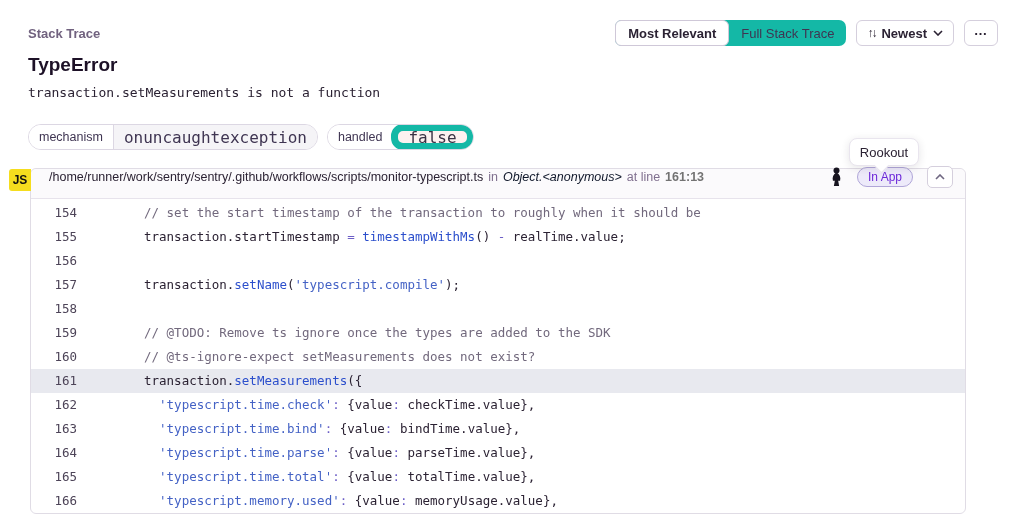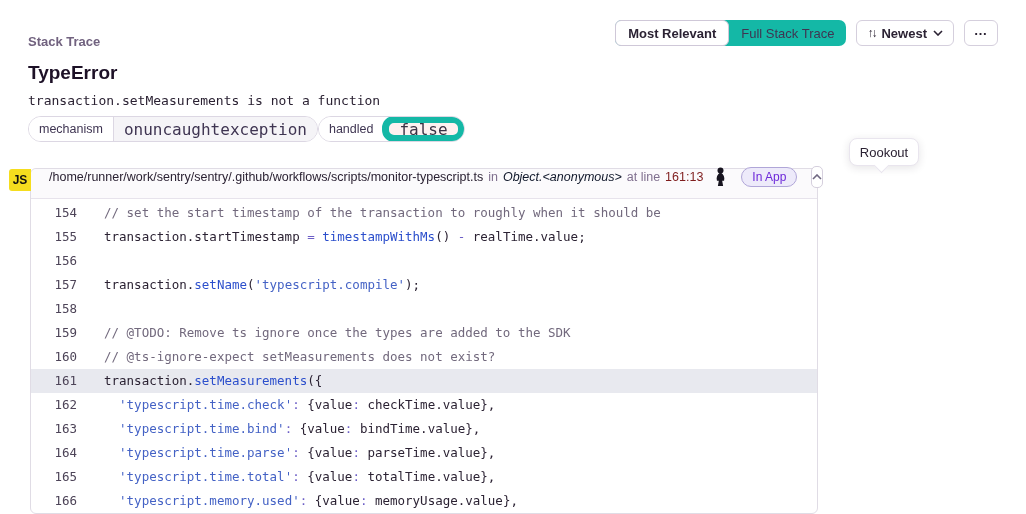--- a/index.html
+++ b/index.html
@@ -1,71 +1,71 @@
 <!DOCTYPE html>
 <html><head>
 <meta charset="utf-8">
 <style>
   * { margin:0; padding:0; box-sizing:border-box; }
   html,body { width:1026px; height:514px; overflow:hidden; background:#ffffff;
     font-family:"Liberation Sans", sans-serif; color:#2b2233; }
   .page { position:relative; width:1026px; height:514px; padding:0 28px; }
 
   
-  .section-title { padding-top:34px; font-size:13px; font-weight:bold; color:#71627f; }
+  .section-title { padding-top:26px; font-size:13px; font-weight:bold; color:#71627f; }
   .error-title { margin-top:13px; font-size:19px; font-weight:bold; color:#1d1127; }
   .error-subtitle { margin-top:9px; font-family:"DejaVu Sans Mono", monospace; font-size:13px; color:#2b2233; }
 
   
   .toolbar { position:absolute; top:20px; right:28px; display:flex; gap:10px; align-items:center; }
   .seg-control { display:flex; background:#14b8a6; border-radius:7px; height:26px; align-items:stretch; }
   .seg { padding:0 12px; display:flex; align-items:center; font-size:13px; color:#3f3552; cursor:pointer;border-radius:9px; }
   .seg.active { background:#ffffff; border:1px solid #cfc8d8; border-radius:6px; font-weight:bold; color:#2b2233; }
   .btn { height:26px; background:#fff; border:1px solid #d5cfdd; border-radius:6px;
          display:flex; align-items:center; gap:6px; padding:0 10px; font-size:13px; font-weight:bold; color:#2b2233; cursor:pointer; }
   .sort-glyph { font-size:12px; letter-spacing:-2px; font-weight:normal; color:#2b2233; }
   .more-btn { padding:0 9px; font-weight:bold; letter-spacing:1px; }
 
   
-  .tags { margin-top:8px; display:flex; }
+  .tags { margin-top:24px; display:flex; gap:9px; }
   .tag { display:flex; border:1px solid #dcd7e3; border-radius:13px; height:26px; overflow:hidden; background:#fff; }
   .tag-key { display:flex; align-items:center; padding:0 10px; font-size:12.5px; color:#3f3552; background:#fff; }
   .tag-val { display:flex; align-items:center; padding:0 10px; font-size:16px; color:#3f3552;
              font-family:"DejaVu Sans Mono", monospace; background:#f5f4f7; border-left:1px solid #dcd7e3; }
   .tag-val.alert { background:#fdf1f0; border:7px solid #14b8a6; border-radius:12px; margin:-1px; color:#3a3244; }
 
   
   .tooltip { position:absolute; top:138px; left:849px; width:70px; height:28px; background:#fff;
              border:1px solid #e9e5ee; border-radius:8px; box-shadow:0 2px 8px rgba(43,34,51,.12);
              display:flex; align-items:center; justify-content:center; font-size:13px; color:#2b2233; z-index:5; }
   .tooltip::after { content:""; position:absolute; bottom:-6px; left:26px; width:10px; height:10px;
              background:#fff; border-right:1px solid #e9e5ee; border-bottom:1px solid #e9e5ee; transform:rotate(45deg); }
 
   
-  .frame { position:absolute; top:168px; left:30px; width:788px; border:1px solid #e0dce5;
+  .frame { position:absolute; top:168px; left:30px; width:936px; border:1px solid #e0dce5;
            border-radius:6px; background:#fff; }
   .lang-badge { position:absolute; top:0; left:-22px; width:22px; height:22px; background:#f5dd1e;
            border-radius:3px 0 0 3px; display:flex; align-items:center; justify-content:center;
            font-size:12px; font-weight:bold; color:#111; }
   .frame-header { height:30px; background:#fbfafc; border-bottom:1px solid #e7e3ec; border-radius:6px 6px 0 0;
            display:flex; align-items:center; padding:0 12px 14px 18px; gap:5px; font-size:12.5px; white-space:nowrap; }
   .path { font-weight:500; color:#2b2233; }
   .muted { color:#80708f; }
   .func-name { color:#0f172a;font-style:italic; }
-  .line-ref { font-weight:normal; color:#7f1d1d; }
+  .line-ref { font-weight:bold; color:#737373; }
   .header-spacer { flex:1; }
   .rookout-icon { display:flex; align-items:center; margin-right:8px; cursor:pointer; }
   .in-app { height:20px; padding:0 10px; display:flex; align-items:center; background:#edeafa;
             border:1px solid #b0a6d8; border-radius:10px; font-size:12px; color:#6d28d9; }
   .collapse-btn { margin-left:9px; width:26px; height:22px; background:#fff; border:1px solid #d5cfdd;
             border-radius:5px; display:flex; align-items:center; justify-content:center; cursor:pointer; }
 
   
   .code-area { padding:2px 0 0 0; font-family:"DejaVu Sans Mono", monospace; font-size:12.5px; }
-  .code-row { display:flex; height:24px; line-height:24px; }
+  .code-row { display:flex; height:24px; line-height:24px;gap:40px; }
   .code-row.hl { background:#e8e9ef; }
   .gutter { width:46px; flex:none; text-align:right; color:#4d4458; }
   .code-text { padding-left:27px; white-space:pre; color:#2b2233; }
   .tok-c { color:#72697d; }
   .tok-f { color:#2c4fcc; }
   .tok-s { color:#4462c5; }
   .tok-o { color:#6d5fc7; }
 </style>
 </head>
 <body>

